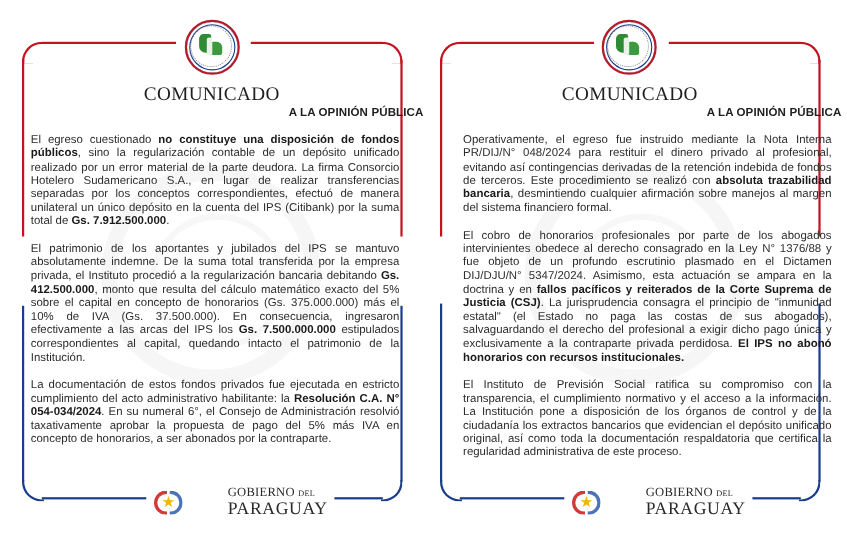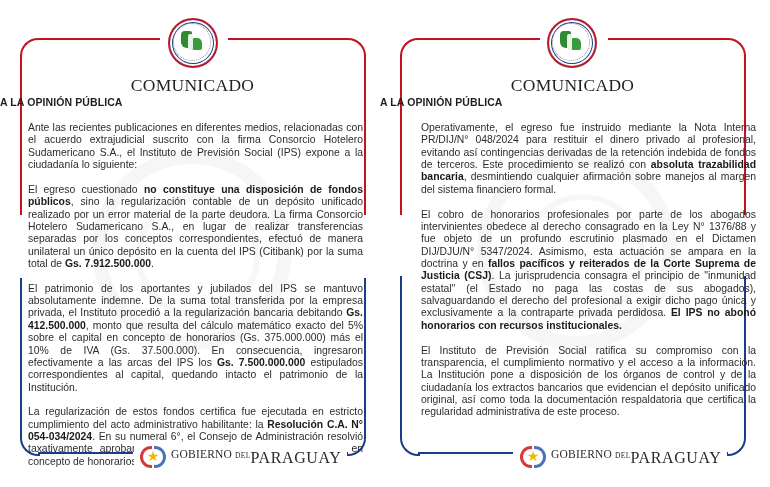--- a/index.html
+++ b/index.html
@@ -27,33 +27,33 @@
   .seal .leaf1 { position:absolute; left:11px; top:11px; width:11px; height:17px; background:#2f8a34; border-radius:4px 2px 2px 6px; }
   .seal .leaf2 { position:absolute; left:22px; top:18px; width:10px; height:12px; background:#3b9a3e; border-radius:2px 5px 2px 2px; }
   .seal .fig { position:absolute; left:18px; top:14px; width:5px; height:16px; background:#e8f2e6; border-radius:2px; }
   .seal .ring-text { position:absolute; left:3px; top:3px; width:36px; height:36px; border-radius:50%; border:1.5px dotted #8a8a8a; }
 
   
   .watermark { position:absolute; left:92px; top:150px; width:200px; height:200px; border-radius:50%; border:14px solid rgba(0,0,0,0.035); box-sizing:border-box; }
   .watermark .wm-inner { position:absolute; left:30px; top:30px; width:112px; height:112px; border-radius:50%; border:6px solid rgba(0,0,0,0.03); }
 
   .title { position:absolute; left:0; width:385px; top:75px; text-align:center; font-family:"Liberation Serif", serif; font-size:17.5px; letter-spacing:0.3px; color:#1f1f1f; }
-  .subtitle { position:absolute; left:0; width:385px; top:96px; text-align:left; font-family:"Liberation Sans", sans-serif; font-weight:bold; font-size:10.5px; color:#1f1f1f; letter-spacing:0.1px; }
+  .subtitle { position:absolute; left:0; width:385px; top:96px; text-align:right; font-family:"Liberation Sans", sans-serif; font-weight:bold; font-size:10.5px; color:#1f1f1f; letter-spacing:0.1px; }
 
   .body { position:absolute; left:28px; width:335px; font-size:10.4px; line-height:12.35px; text-align:justify; color:#2c2c2c; }
   .body p { margin:0 0 12.5px 0; }
   .body b { color:#1a1a1a; }
 
   
   .gob { position:absolute; top:442px; height:30px; display:flex; align-items:center; background:#fff; padding:0 6px; }
   .gob .emblem { position:relative; width:26px; height:26px; margin-right:5px; }
   .gob .laurel-l { position:absolute; left:0; top:2px; width:12px; height:22px; border:3px solid #d03a3a; border-right:none; border-radius:13px 0 0 13px; box-sizing:border-box; }
   .gob .laurel-r { position:absolute; right:0; top:2px; width:12px; height:22px; border:3px solid #4b73b8; border-left:none; border-radius:0 13px 13px 0; box-sizing:border-box; }
   .gob .star { position:absolute; left:6px; top:4px; width:14px; height:16px; color:#f2b705; font-size:14px; line-height:16px; text-align:center; }
-  .gob .gtext { display:flex; line-height:1; font-family:"Liberation Serif", serif; color:#2a2a2a; }
+  .gob .gtext { display:flex; flex-direction:column; line-height:1; font-family:"Liberation Serif", serif; color:#2a2a2a;margin-left:36px; }
   .gob .g1 { font-size:11.5px; letter-spacing:0.2px; }
   .gob .g1 small { font-size:7.5px; letter-spacing:0.3px; }
   .gob .g2 { font-size:16px; letter-spacing:0.6px; margin-top:1px; }
 </style>
 </head>
 <body>
 
 <div class="panel left">
   <div class="watermark">
       <div class="wm-inner"></div>
@@ -77,24 +77,23 @@
       <div class="inner"></div>
       <div class="leaf1"></div>
       <div class="leaf2"></div>
       <div class="fig"></div>
   </div>
 
   <div class="title">COMUNICADO</div>
   <div class="subtitle">A LA OPINIÓN PÚBLICA</div>
 
   <div class="body" style="top:122px;">
-      <p><span>Ante las recientes publicaciones en diferentes medios,  relacionadas con el acuerdo extrajudicial suscrito con la firma Consorcio Hotelero Sudamericano S.A., el Instituto de Previsión Social (IPS) expone a la ciudadanía lo siguiente:</span></p>
       <p><span>El egreso cuestionado </span><b>no constituye una disposición de fondos públicos</b><span>, sino la regularización contable de un depósito unificado realizado por un error material de la parte deudora. La firma Consorcio Hotelero Sudamericano S.A., en lugar de realizar transferencias separadas por los conceptos correspondientes, efectuó de manera unilateral un único depósito en la cuenta del IPS (Citibank) por la suma total de </span><b>Gs. 7.912.500.000</b><span>.</span></p>
       <p><span>El patrimonio de los aportantes y jubilados del IPS se mantuvo absolutamente indemne. De la suma total transferida por la empresa privada, el Instituto procedió a la regularización bancaria debitando </span><b>Gs. 412.500.000</b><span>, monto que resulta del cálculo matemático exacto del 5% sobre el capital en concepto de honorarios (Gs. 375.000.000) más el 10% de IVA (Gs. 37.500.000). En consecuencia, ingresaron efectivamente a las arcas del IPS los </span><b>Gs. 7.500.000.000</b><span> estipulados correspondientes al capital, quedando intacto el patrimonio de la Institución.</span></p>
-      <p><span>La regularización de estos fondos certifica fue ejecutada en estricto cumplimiento del acto administrativo habilitante: la </span><b>Resolución C.A. N° 054-034/2024</b><span>. En su numeral 6°, el Consejo de Administración resolvió taxativamente aprobar la propuesta de pago del 5% más IVA en concepto de honorarios, a ser abonados por la contraparte.</span></p>
+      <p><span>La documentación de estos fondos privados fue ejecutada en estricto cumplimiento del acto administrativo habilitante: la </span><b>Resolución C.A. N° 054-034/2024</b><span>. En su numeral 6°, el Consejo de Administración resolvió taxativamente aprobar la propuesta de pago del 5% más IVA en concepto de honorarios, a ser abonados por la contraparte.</span></p>
     </div>
 
   <div class="gob" style="left:134px;">
     <div class="emblem">
       <div class="laurel-l"></div>
         <div class="laurel-r"></div>
         <div class="star">★</div>
     </div>
     <div class="gtext">
       <span class="g1"><span>GOBIERNO</span> <small>DEL</small></span>

